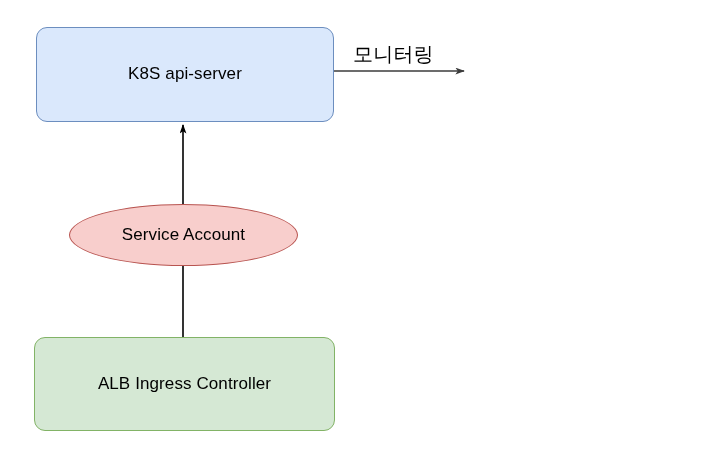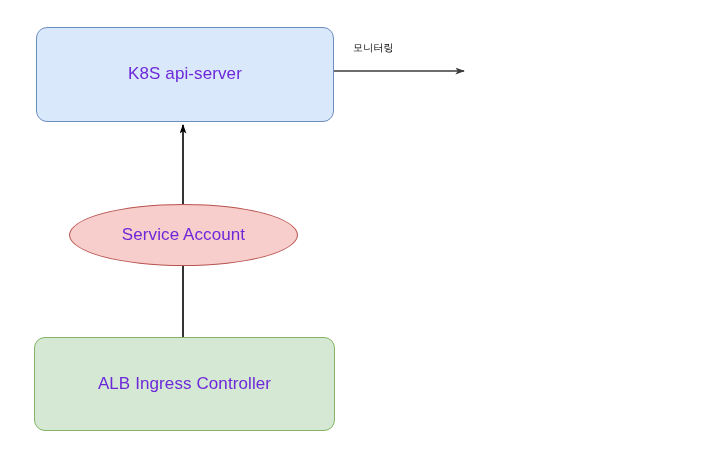--- a/index.html
+++ b/index.html
@@ -19,21 +19,21 @@
     background: #ffffff;
     overflow: hidden;
   }
   .node {
     position: absolute;
     box-sizing: border-box;
     display: flex;
     align-items: center;
     justify-content: center;
     text-align: center;
-    color: #6d28d9;
+    color: #000000;
     font-size: 17px;
     line-height: 1.2;
     letter-spacing: 0.1px;
     white-space: nowrap;
   }
   .rounded-box {
     border-style: solid;
     border-width: 1.4px;
     border-radius: 11px;
   }
@@ -92,21 +92,21 @@
     stroke: #000000;
     stroke-width: 1.6;
   }
   .edge-line-thin {
     fill: none;
     stroke: #3b3b3b;
     stroke-width: 1.5;
   }
   .edge-label {
     position: absolute;
-    font-size: 10px;
+    font-size: 20px;
     color: #000000;
     white-space: nowrap;
     letter-spacing: 0.2px;
     font-weight: 500;
   }
   #edge-label-monitoring {
     left: 353px;
     top: 41px;
   }
 </style>

